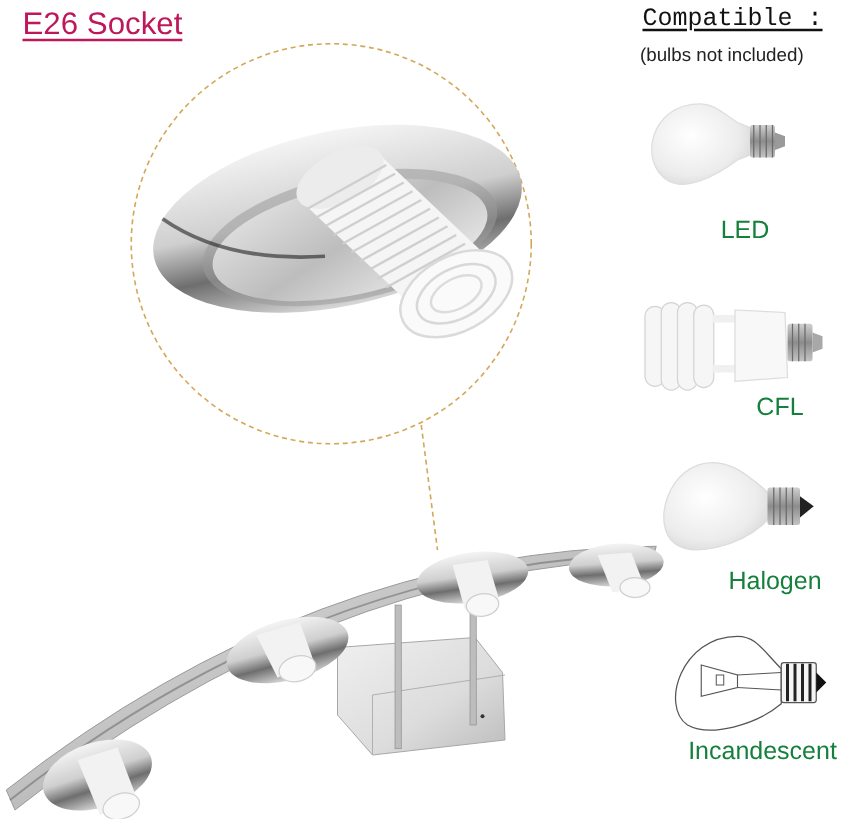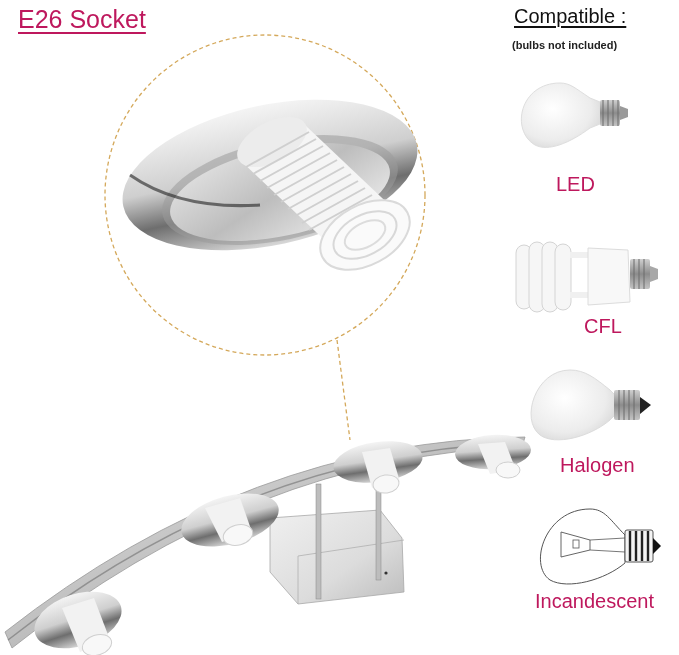--- a/index.html
+++ b/index.html
@@ -1,21 +1,21 @@
 <!DOCTYPE html>
 <html><head>
 <meta charset="utf-8">
 <style>
   html,body{margin:0;padding:0;background:#ffffff;}
   body{width:679px;height:655px;position:relative;overflow:hidden;font-family:"Liberation Sans",sans-serif;color:#111;}
   .abs{position:absolute;}
   .title{left:18px;top:4px;font-size:25px;line-height:30px;text-decoration:underline;text-decoration-thickness:2px;text-underline-offset:4px;color:#be185d;}
-  .compat-title{left:514px;top:4px;font-size:20px;line-height:24px;text-decoration:underline;text-decoration-thickness:2px;text-underline-offset:3px;color:#111;}
-  .compat-note{left:512px;top:36px;font-size:11px;line-height:18px;color:#222;font-weight:bold;}
-  .bulb-label{font-size:20px;line-height:24px;color:#be185d;text-align:left;}
+  .compat-title{left:514px;top:4px;font-size:20px;line-height:24px;text-decoration:underline;text-decoration-thickness:2px;text-underline-offset:3px;color:#111;font-family:Liberation Mono, monospace;}
+  .compat-note{left:512px;top:36px;font-size:15px;line-height:18px;color:#222;}
+  .bulb-label{font-size:20px;line-height:24px;color:#15803d;text-align:center;}
   svg.art{position:absolute;left:0;top:0;}
 </style>
 </head>
 <body>
 
 <svg class="art" width="679" height="655" viewBox="0 0 679 655">
   <defs>
     <linearGradient id="chrome" x1="0" y1="0" x2="0" y2="1">
       <stop offset="0" stop-color="#f4f4f4"></stop>
       <stop offset="0.45" stop-color="#cfcfcf"></stop>

